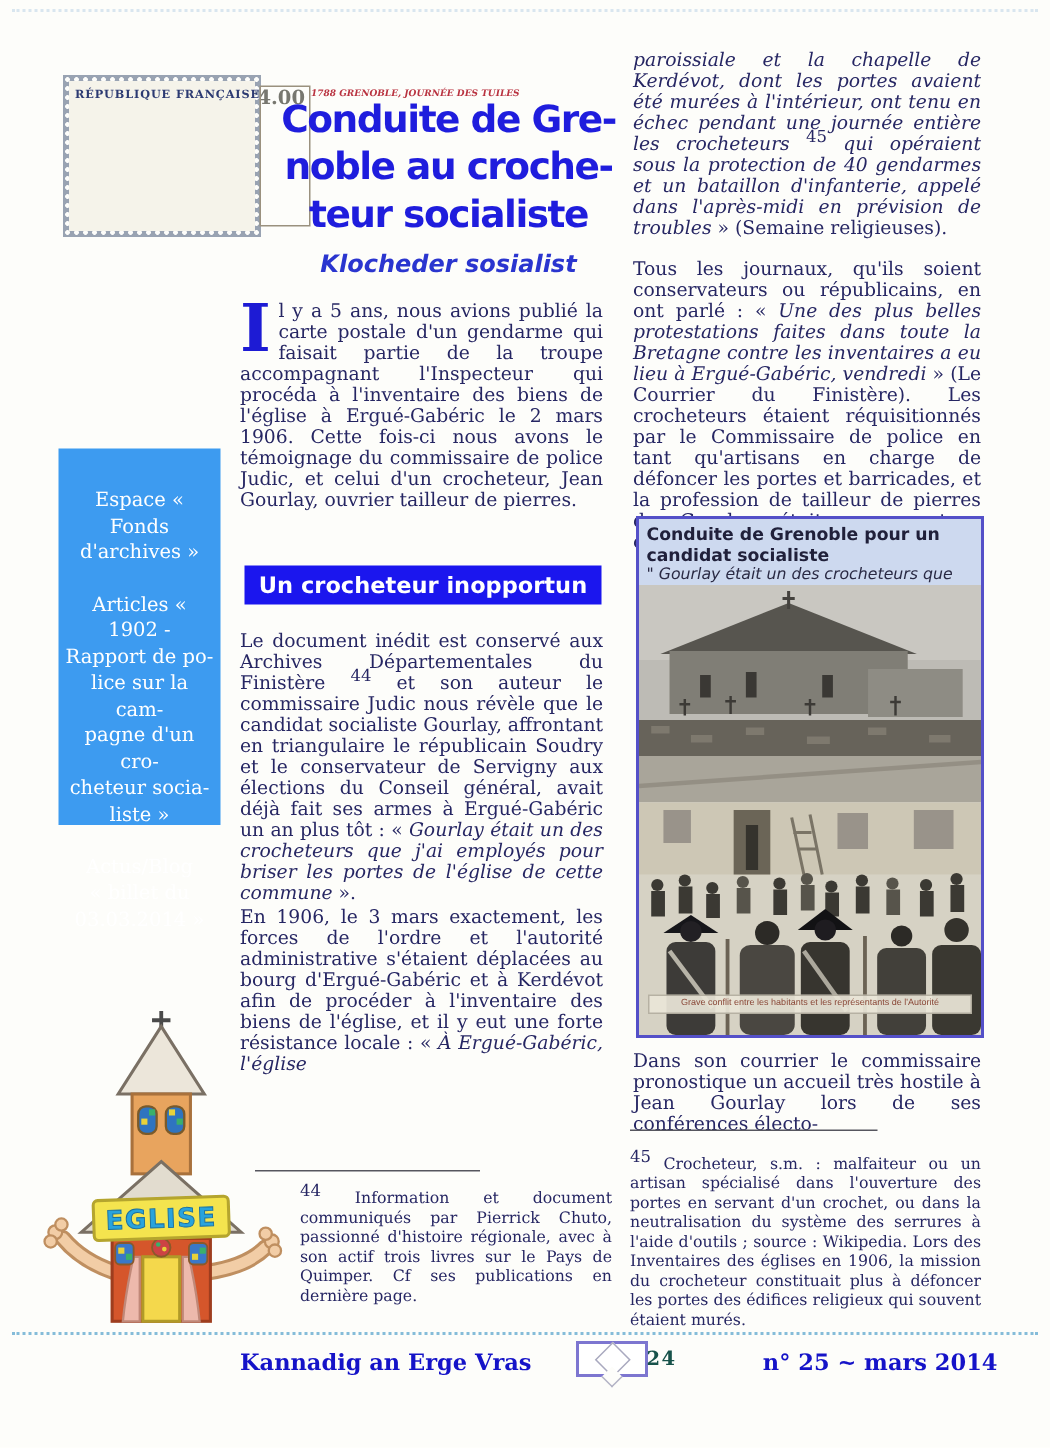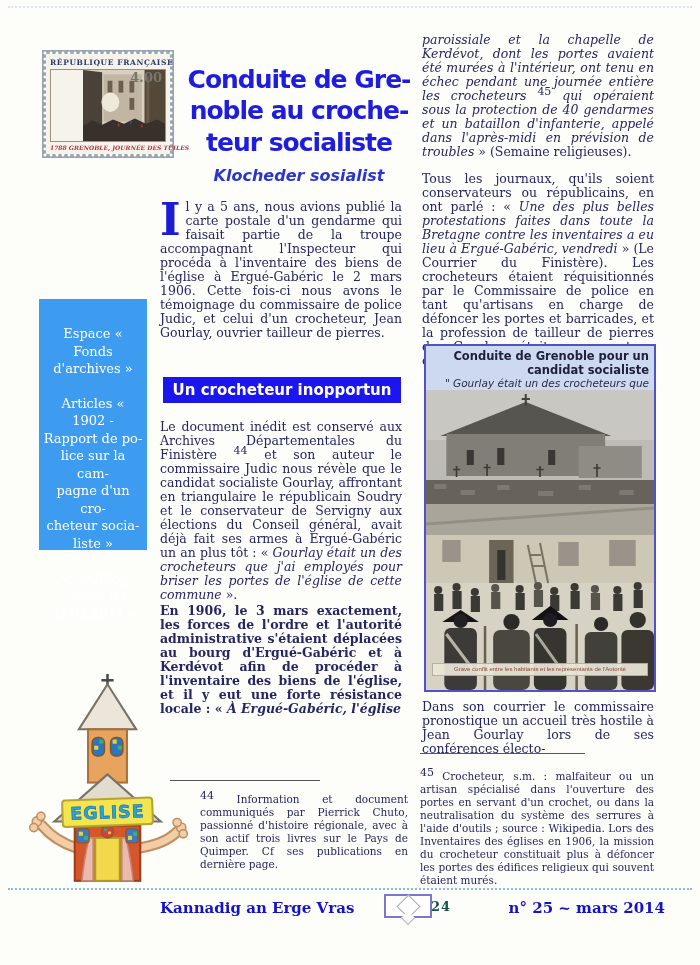--- a/index.html
+++ b/index.html
@@ -6,21 +6,21 @@
   .page{position:relative;width:700px;height:965px;background:#fdfdfa;overflow:hidden;
         font-family:"DejaVu Serif",serif;color:#262663;}
   .dotted{position:absolute;left:8px;right:8px;border-top:2px dotted #85bcd9;}
   .dotted.top{border-top-color:#d9e6ef;}
 
   
   .stamp-frame{position:absolute;left:42px;top:50px;width:132px;height:108px;box-sizing:border-box;
     background-color:#99a3b2;background-image:radial-gradient(circle,#fdfdfa 1.4px,rgba(0,0,0,0) 1.7px);
     background-size:6px 6px;padding:4px;}
   .stamp-paper{background:#f5f3ea;width:100%;height:100%;box-sizing:border-box;padding:3px 4px;
-    display:flex;flex-direction:column;}
+    display:flex;flex-direction:row;}
   .stamp-country{font:bold 7.5px "DejaVu Serif",serif;color:#2c3a72;text-align:center;
     letter-spacing:.6px;white-space:nowrap;margin:1px 0 2px;}
   .stamp-img{flex:1;position:relative;overflow:hidden;border:1px solid #9a917e;padding-left:32px;}
   .stamp-img svg{display:block;width:100%;height:100%;}
   .stamp-value{position:absolute;top:0;right:3px;font:bold 13px "DejaVu Serif",serif;color:#77776f;}
   .stamp-caption{font:italic bold 6px "DejaVu Serif",serif;color:#b93340;text-align:center;
     margin-top:2px;white-space:nowrap;}
 
   
   .title{position:absolute;left:183px;top:36px;width:232px;text-align:center;
@@ -33,29 +33,29 @@
   .para i{font-style:italic;}
   sup.ref{font-size:11px;line-height:0;vertical-align:super;}
   .p-left1{position:absolute;left:160px;top:200px;width:242px;}
   .dropcap{float:left;font:bold 44px/36px "DejaVu Serif",serif;color:#1d1bd4;margin:2px 5px 0 0;}
   .sidebar{position:absolute;left:39px;top:299px;width:108px;height:251px;box-sizing:border-box;
     background:#3d9bf0;color:#fff;text-align:center;font-size:13px;line-height:1.35;padding:26px 4px;}
   .sidebar .sb-item{white-space:pre-line;margin-bottom:17px;}
   .banner{position:absolute;left:163px;top:377px;width:238px;height:26px;background:#1b16ee;
     color:#fff;text-align:center;font:bold 15px/26px "DejaVu Sans",sans-serif;}
   .p-left2{position:absolute;left:160px;top:420px;width:242px;}
-  .p-left3{position:absolute;left:160px;top:604px;width:242px;font-weight:bold;}
+  .p-left3{position:absolute;left:160px;top:604px;width:242px;}
   .p-right1{position:absolute;left:422px;top:33px;width:232px;}
   .p-right2{position:absolute;left:422px;top:172px;width:232px;}
   .p-right3{position:absolute;left:422px;top:700px;width:232px;}
 
   
   .figure{position:absolute;left:424px;top:344px;width:228px;height:344px;box-sizing:content-box;
     border:2px solid #5450c8;background:#fff;}
-  .fig-caption{height:44px;box-sizing:border-box;background:#cdd9ef;text-align:right;padding:3px 5px;}
+  .fig-caption{height:44px;box-sizing:border-box;background:#cdd9ef;text-align:left;padding:3px 5px;}
   .fig-caption-title{font:bold 11.5px "DejaVu Sans",sans-serif;color:#20203a;}
   .fig-caption-quote{font:italic 10.5px/1.2 "DejaVu Sans",sans-serif;color:#2a2a44;}
   .fig-art{display:block;width:228px;height:300px;}
   .fig-banner{position:absolute;left:6px;right:6px;bottom:14px;background:rgba(233,229,215,.93);
     text-align:center;padding:2px 0 3px;border:1px solid rgba(90,84,70,.35);}
   .fig-banner-title{font:bold 9px "Liberation Sans",sans-serif;letter-spacing:.5px;color:#2c2820;}
   .fig-banner-sub{font:6px "Liberation Sans",sans-serif;color:#8a4838;}
 
   
   .fn-sep{position:absolute;border-top:1px solid #56565e;}

